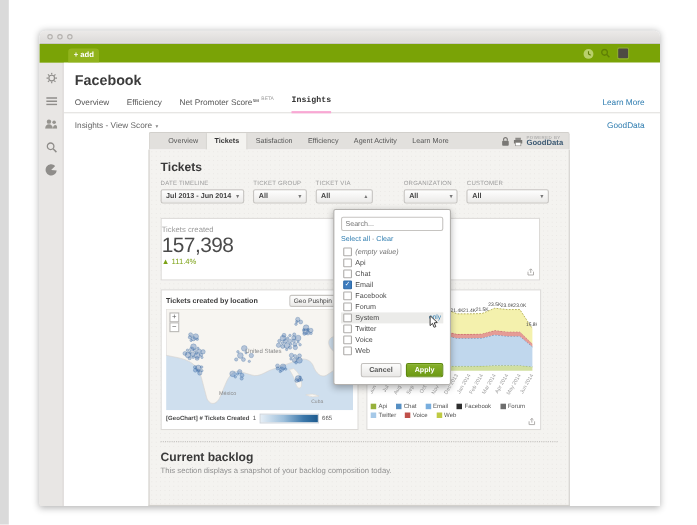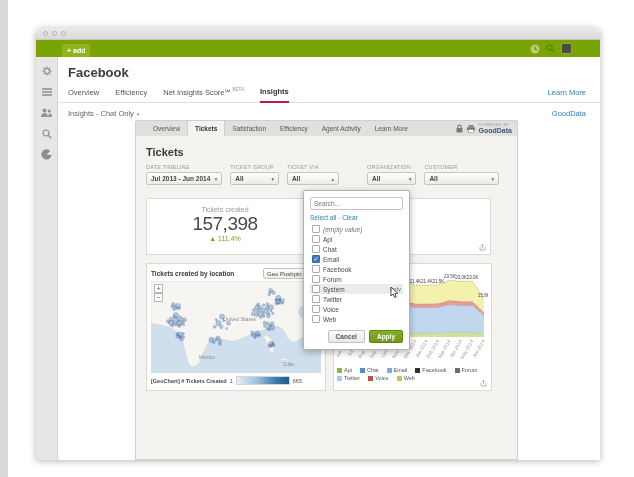--- a/index.html
+++ b/index.html
@@ -15,21 +15,21 @@
   .gb-icons{position:absolute;right:28px;top:2px;display:flex;align-items:center;gap:6px;height:13px;}
   .avatar{width:11px;height:11px;background:#4e4a43;border-radius:2px;border:1px solid #8fae2e;box-sizing:border-box;}
   
   .win-body{display:flex;height:403px;}
   .sidebar{width:22px;background:#e8e6e4;border-right:1px solid #d6d4d1;display:flex;flex-direction:column;align-items:center;padding-top:8px;gap:10px;box-sizing:border-box;}
   .sb-ic{width:11px;height:11px;display:flex;align-items:center;justify-content:center;}
   .main{flex:1;position:relative;background:#fff;overflow:hidden;}
   .page-title{margin:8px 0 0 10px;font-size:13px;color:#3b3b3b;font-weight:bold;}
   .tabs-row{margin-top:7px;padding:0 14px 0 10px;display:flex;align-items:flex-end;border-bottom:1px solid #e2e0de;}
   .htab{margin-right:16px;padding-bottom:5px;font-size:7.5px;color:#555;white-space:nowrap;}
-  .htab.active{color:#333;font-weight:bold;border-bottom:2px solid #be185d;margin-bottom:-1px;}
+  .htab.active{color:#333;font-weight:bold;border-bottom:2px solid #f9a8d4;margin-bottom:-1px;font-family:Liberation Mono, monospace;}
   .htab .beta{font-size:4.5px;color:#9a9a9a;margin-left:2px;vertical-align:top;}
   .learn-more{margin-left:auto;padding-bottom:5px;font-size:7.5px;color:#2f7db0;}
   .subnav{display:flex;padding:6px 14px 0 10px;font-size:7.5px;color:#666;}
   .subnav .chev{margin-left:3px;font-size:5px;color:#888;}
   .gd-link{margin-left:auto;color:#2f7db0;}
   
   .dash{position:absolute;left:77px;top:63px;width:383px;bottom:0;display:flex;flex-direction:column;}
   .dash-tabs{height:16px;background:#e2e0dd;border:1px solid #d2d0cc;border-bottom:none;border-radius:2px 2px 0 0;display:flex;align-items:stretch;padding-left:10px;font-size:6.5px;color:#555;box-sizing:border-box;}
   .dtab{padding:0 7px;line-height:15px;white-space:nowrap;}
   .dtab.active{background:#f4f3f0;font-weight:bold;color:#333;border-left:1px solid #d2d0cc;border-right:1px solid #d2d0cc;}
@@ -39,21 +39,21 @@
   .powered .pbbrand{font-size:7px;color:#3d5a74;font-weight:bold;display:block;}
   .dash-body{flex:1;background:#f4f3f0;background-image:radial-gradient(#e8e6e3 0.5px,transparent 0.6px);background-size:4px 4px;border:1px solid #d2d0cc;border-top:none;padding:0 10px;position:relative;overflow:hidden;}
   .section-title{margin:10px 0 0 0;font-size:11px;color:#3a3a3a;font-weight:bold;}
   .filters-row{display:flex;margin-top:6px;}
   .filter{margin-right:8px;}
   .filter.gap{margin-left:20px;}
   .flabel{font-size:5.5px;color:#9b9b9b;letter-spacing:.2px;white-space:nowrap;}
   .fbtn{margin-top:2px;height:13px;background:linear-gradient(#fefefe,#ebeae8);border:1px solid #c7c5c2;border-radius:2px;display:flex;align-items:center;font-size:6.5px;font-weight:bold;color:#444;padding:0 4px;box-sizing:border-box;}
   .fbtn .arrow{margin-left:auto;font-size:5px;color:#777;}
   .kpi-card{margin-top:13px;width:345px;height:57px;background:#fff;border:1px solid #dcdad7;display:flex;position:relative;box-sizing:border-box;}
-  .kpi{flex:1;text-align:center;padding-top:7px;}
+  .kpi{flex:1;text-align:left;padding-top:7px;}
   .kpi + .kpi{border-left:1px solid #e6e4e1;}
   .klabel{font-size:7px;color:#9b9b9b;}
   .kvalue{font-size:19px;color:#4a4a4a;letter-spacing:-0.5px;line-height:1.15;}
   .kdelta{font-size:7px;color:#7ca216;}
   .kpi.partial{text-align:left;padding-left:30px;padding-top:14px;}
   .export-icon{position:absolute;right:4px;bottom:3px;}
   .charts-row{display:flex;margin-top:8px;}
   .card{background:#fff;border:1px solid #dcdad7;box-sizing:border-box;position:relative;}
   .map-card{width:180px;height:128px;padding:4px;}
   .map-title-row{display:flex;align-items:center;}
@@ -160,28 +160,28 @@
           </svg>
       </span>
     </div>
 
     <div class="main">
       <div class="page-title">Facebook</div>
 
       <div class="tabs-row" id="hdr-tabs">
         <span class="htab"><span>Overview</span></span>
           <span class="htab"><span>Efficiency</span></span>
-          <span class="htab"><span>Net Insights Score℠</span><span class="beta">BETA</span></span>
+          <span class="htab"><span>Net Promoter Score℠</span><span class="beta">BETA</span></span>
           <span class="htab active"><span>Insights</span></span>
           <span class="learn-more" id="learn-more-slot">Learn More</span>
       </div>
 
       <div class="subnav">
         <span>
-          <span>Insights - Chat Only</span><span class="chev">▾</span>
+          <span>Insights - View Score</span><span class="chev">▾</span>
         </span>
         <span class="gd-link">GoodData</span>
       </div>
 
       <div class="dash">
         <div class="dash-tabs" id="dash-tabs">
           <div class="dtab">Overview</div>
             <div class="dtab active">Tickets</div>
             <div class="dtab">Satisfaction</div>
             <div class="dtab">Efficiency</div>
@@ -449,20 +449,24 @@
                 </div>
               <span class="export-icon">
                 <svg width="7" height="7" viewBox="0 0 7 7">
                     <path d="M1 3v3h5V3" fill="none" stroke="#a5a3a0" stroke-width="0.8"></path>
                     <path d="M3.5 4.2V.4M2 1.8L3.5 .3 5 1.8" fill="none" stroke="#a5a3a0" stroke-width="0.8"></path>
                   </svg>
               </span>
             </div>
           </div>
 
+          <div class="backlog">
+            <div class="backlog-title">Current backlog</div>
+            <p class="backlog-desc">This section displays a snapshot of your backlog composition today.</p>
+          </div>
         </div>
       </div>
     </div>
   </div>
 
   <div class="dropdown">
     <input class="dd-search" type="text" placeholder="Search..." style="">
     <div class="dd-links">
       <span class="link">Select all</span><span> - </span><span class="link">Clear</span>
     </div>

